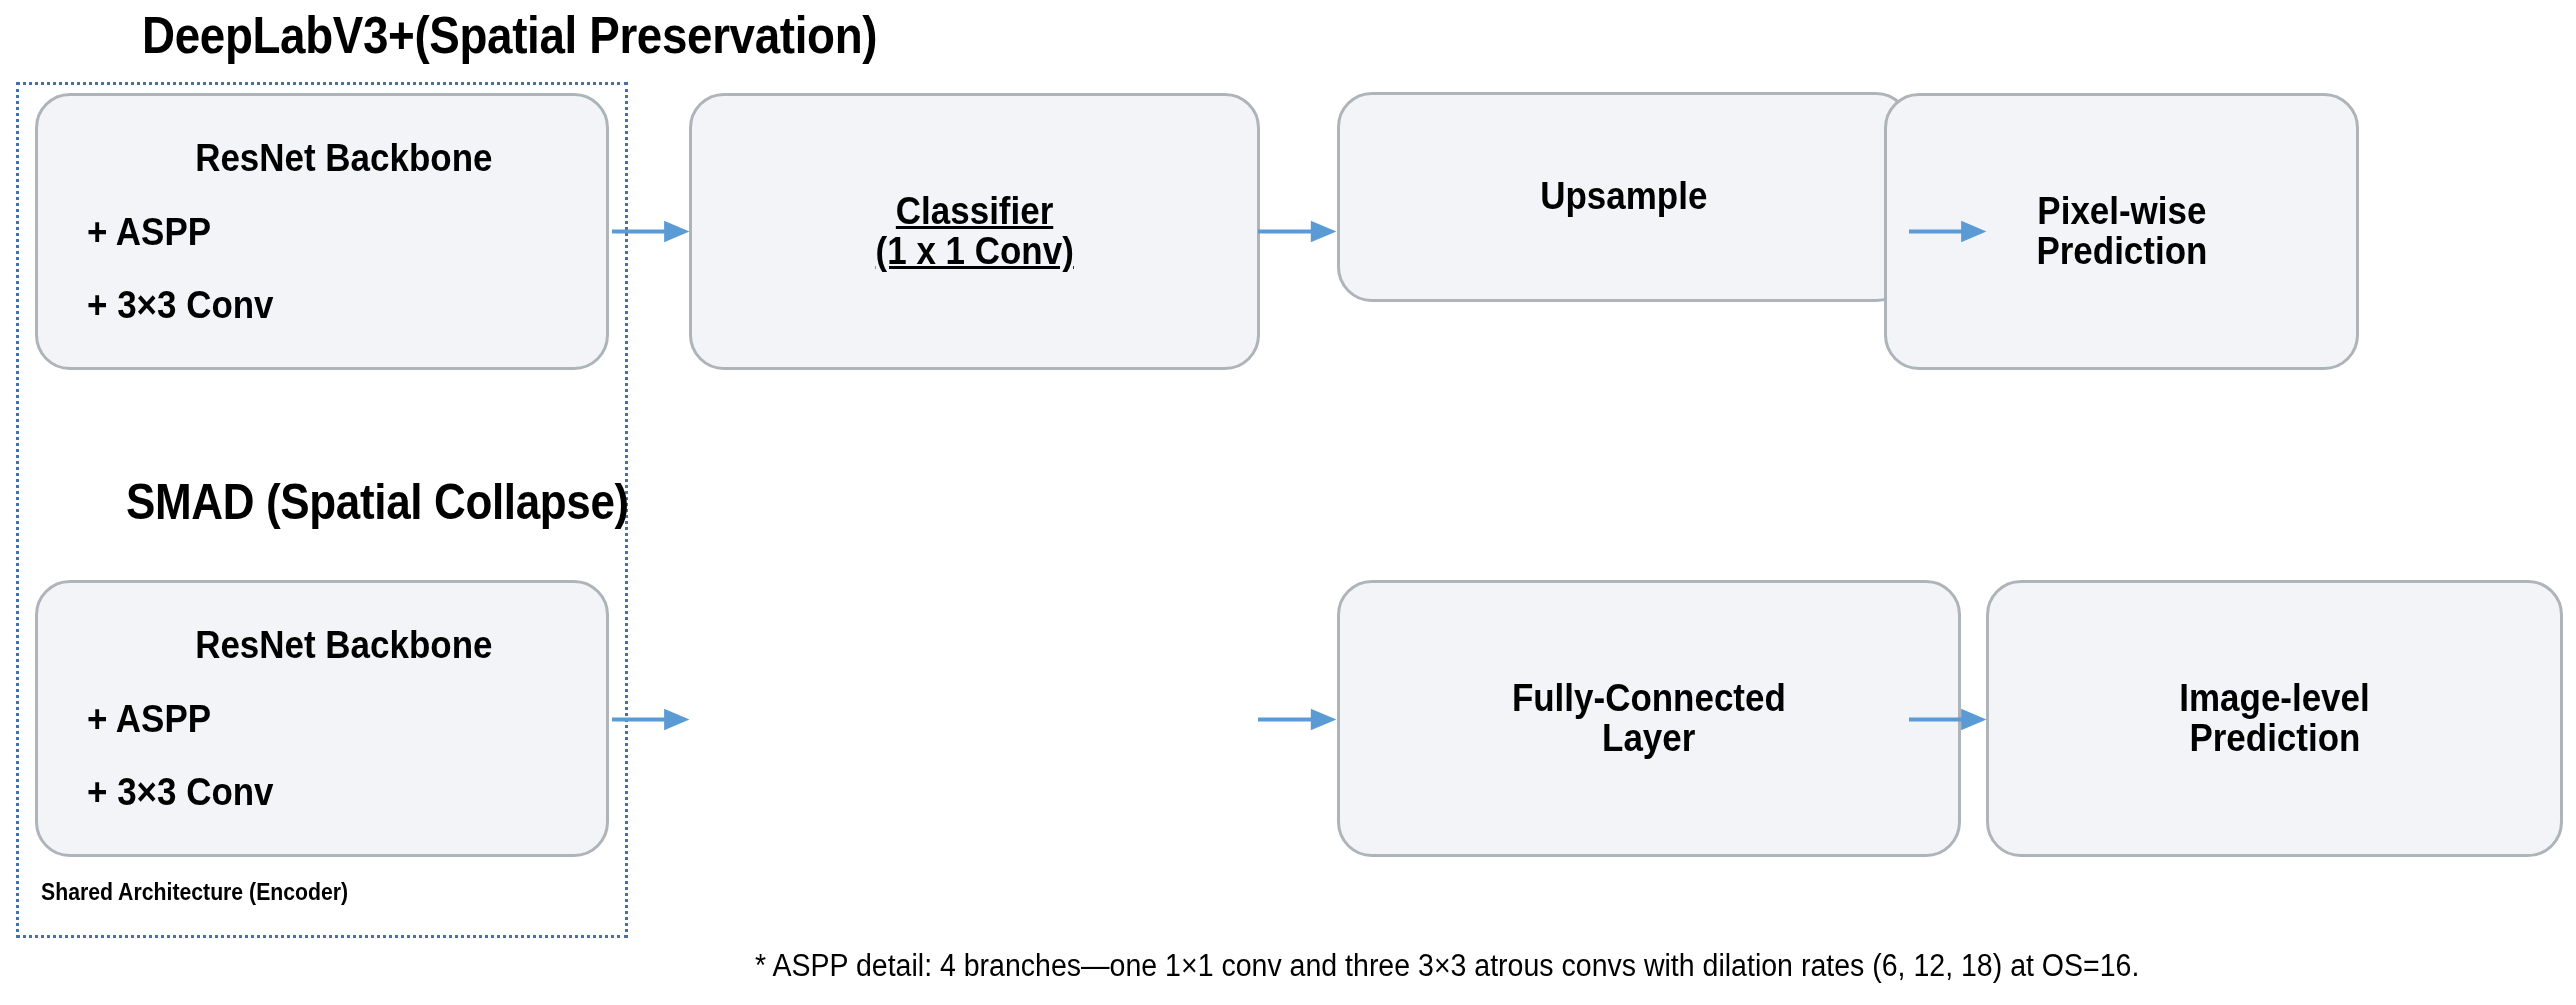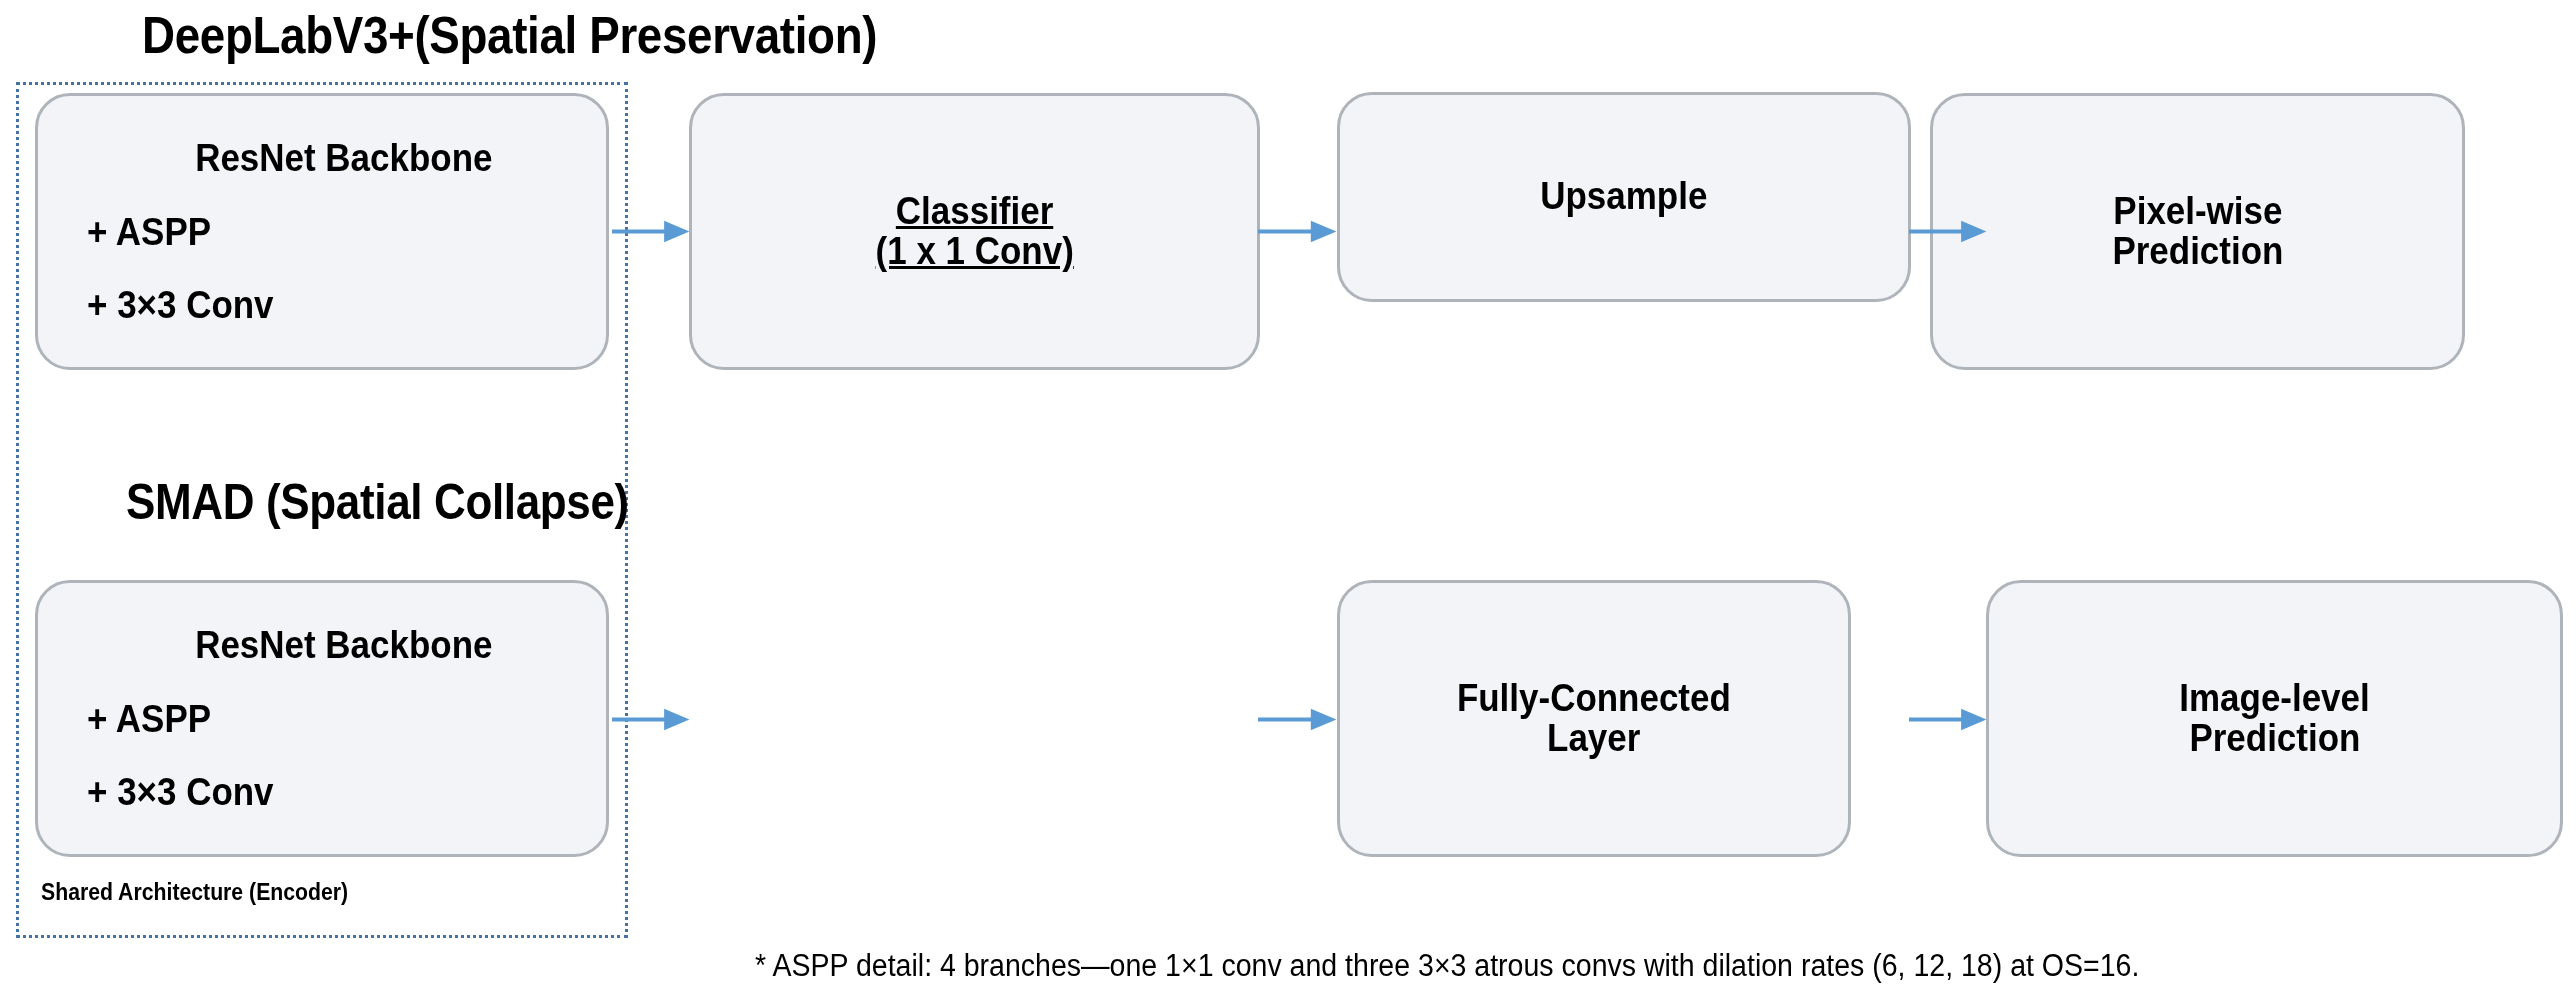--- a/index.html
+++ b/index.html
@@ -113,25 +113,25 @@
     margin-bottom: 30px;
     transform: scaleX(0.92);
     transform-origin: left center;
   }
   .node.encoder .line-sub:last-child { margin-bottom: 0; }
 
   
   #node-r1c1 { left: 35px;   top: 93px; width: 574px; height: 277px; }
   #node-r1c2 { left: 689px;  top: 93px; width: 571px; height: 277px; text-decoration: underline; }
   #node-r1c3 { left: 1337px; top: 92px; width: 574px; height: 210px; }
-  #node-r1c4 { left: 1930px; top: 93px; width: 535px; height: 277px; }
+  #node-r1c4 { left: 1884px; top: 93px; width: 475px; height: 277px; }
   
   #node-r2c1 { left: 35px;   top: 580px; width: 574px; height: 277px; }
   #node-r2c2 { left: 689px;  top: 580px; width: 571px; height: 277px; }
-  #node-r2c3 { left: 1337px; top: 580px; width: 514px; height: 277px; }
+  #node-r2c3 { left: 1337px; top: 580px; width: 624px; height: 277px; }
   #node-r2c4 { left: 1986px; top: 580px; width: 577px; height: 277px; }
 
   
   .arrow {
     position: absolute;
     height: 31px;
     z-index: 5;
     display: block;
   }
   #arrow-r1a { left: 612px;  top: 216px; width: 79px; }

